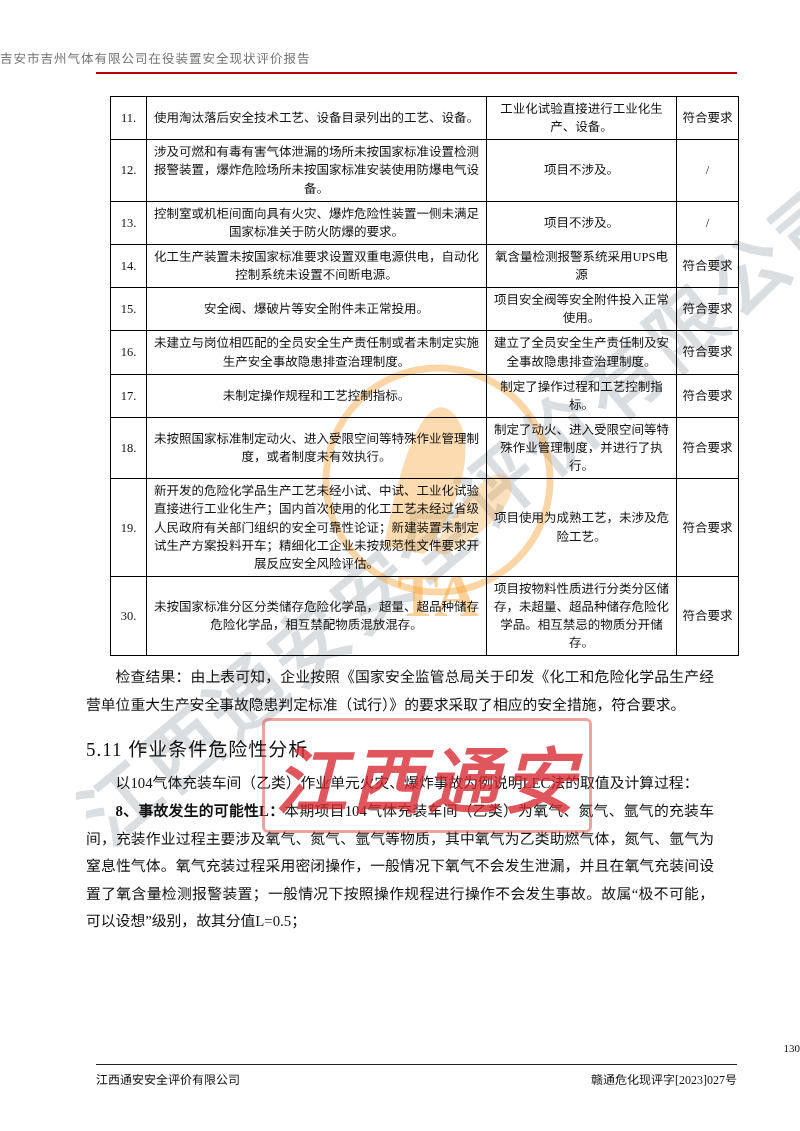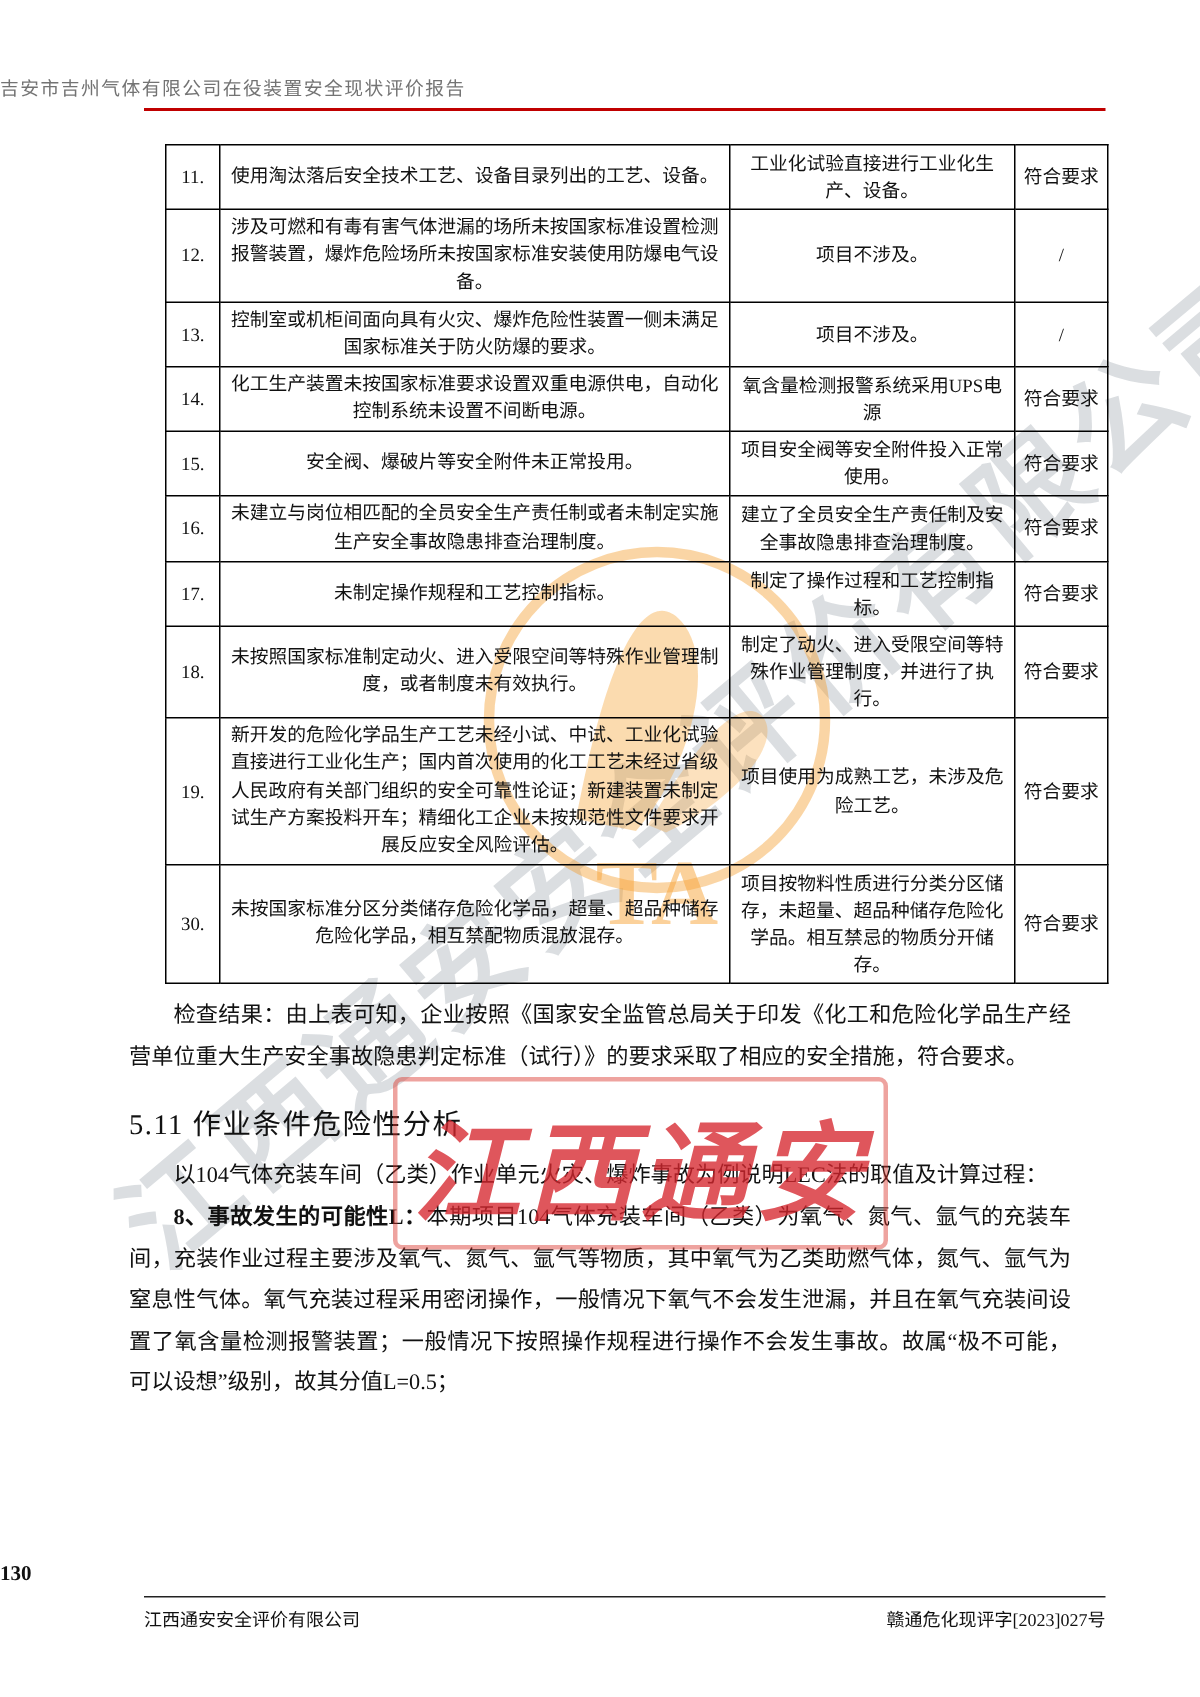--- a/index.html
+++ b/index.html
@@ -72,21 +72,21 @@
     line-height: 1.45;
   }
   table.check-table td {
     border: 1px solid #000;
     text-align: center;
     vertical-align: middle;
     padding: 3px 4px;
     background: transparent;
   }
   td.c-num   { width: 36px; margin-left: 36px; }
-  td.c-content { width: 340px; font-family: Liberation Mono, monospace; }
+  td.c-content { width: 340px; }
   td.c-result  { width: 190px; }
   td.c-concl   { width: 62px; padding: 3px 13px; }
 
   .body-text { margin: 8px 62px 0 86px; width: 628px; }
   .para {
     font-size: 14.8px;
     line-height: 1.85;
     text-align: justify;
     text-indent: 2em;
   }
@@ -96,24 +96,23 @@
     font-weight: normal;
     margin: 15px 0 9px 0;
     letter-spacing: 1px;
   }
   .para + .para { margin-top: 1px; }
 
   
   .page-number {
     position: absolute;
     left: 0; right: 0; top: 1042px;
-    text-align: left;
-    font-size: 14px;
+    text-align: right;
+    font-size: 11px;
     z-index: 10;
-    font-weight: bold;
   }
   .footer-rule {
     position: absolute;
     left: 96px; right: 63px; top: 1064px;
     border-top: 1px solid #222;
     z-index: 10;
   }
   .footer-text {
     position: absolute;
     left: 96px; right: 63px; top: 1070px;

